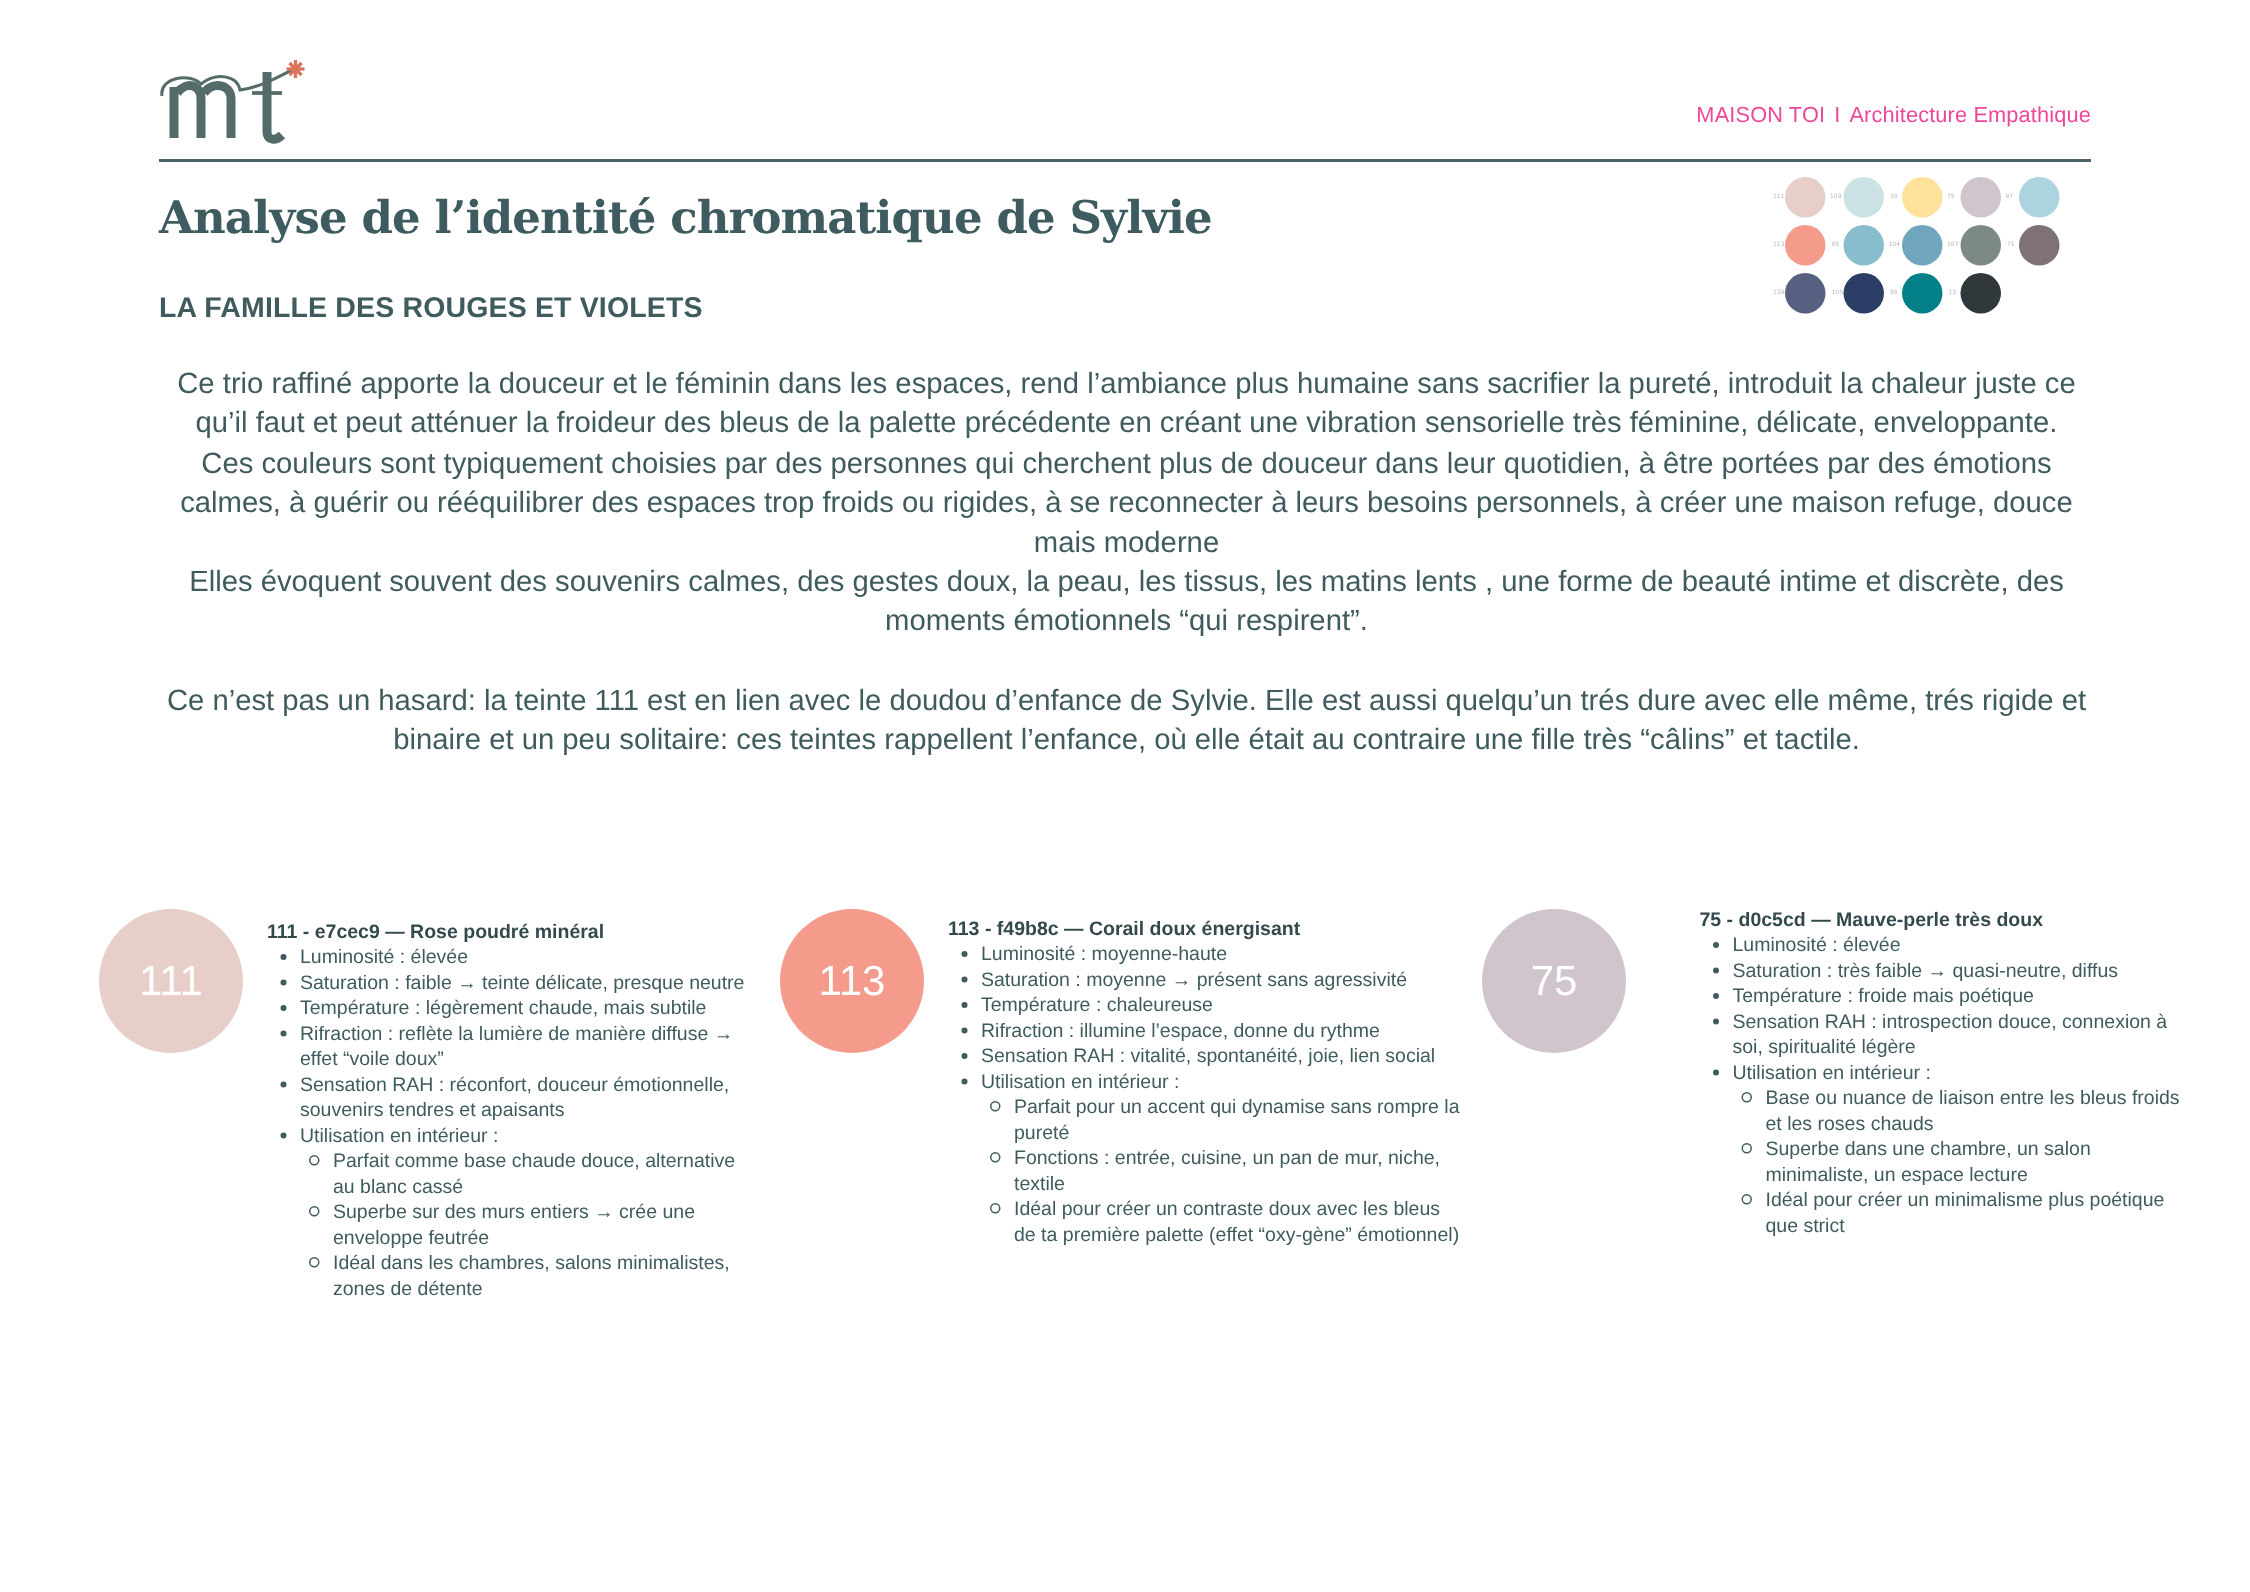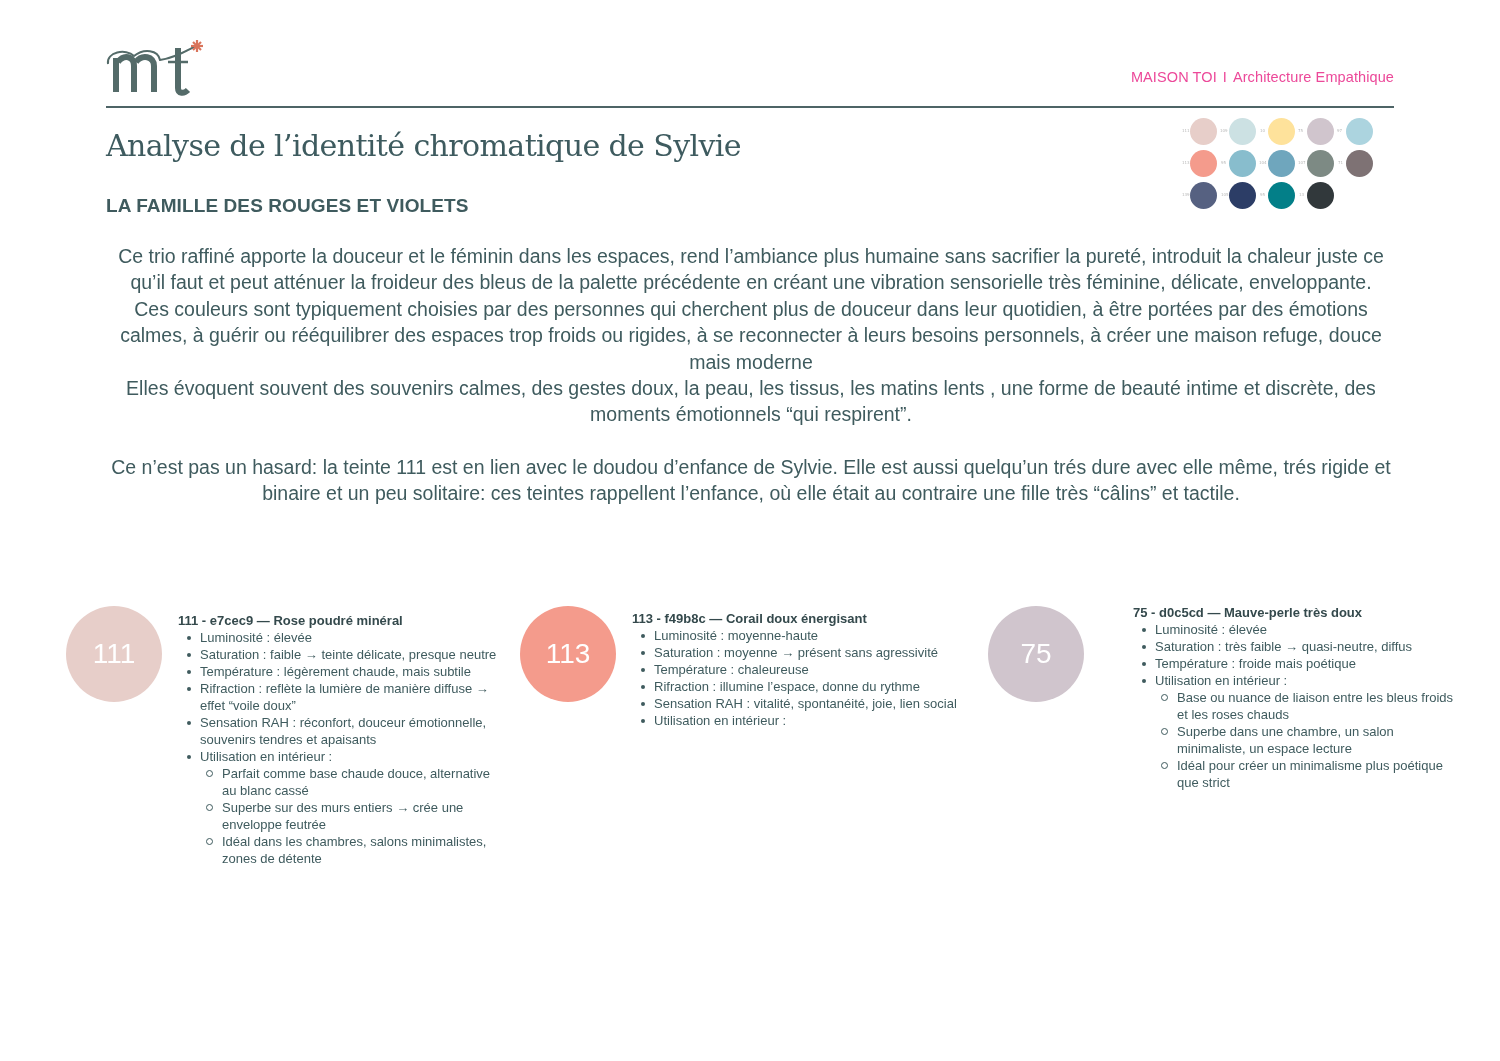--- a/index.html
+++ b/index.html
@@ -4,21 +4,21 @@
   <style>
     * { box-sizing: border-box; margin: 0; padding: 0; }
     html, body { width: 1500px; height: 1061px; background: #ffffff; overflow: hidden; }
     body { position: relative; font-family: "DejaVu Sans", sans-serif; color: #3f5b5e; }
 
     .logo { position: absolute; left: 104px; top: 38px; width: 110px; height: 60px; }
     .brand { position: absolute; right: 106px; top: 69px; font-size: 14.5px; color: #ec4899; letter-spacing: 0.1px; font-family: Liberation Sans, sans-serif; }
     .brand .sep { margin: 0 6px; }
     .rule { position: absolute; left: 106px; top: 106px; width: 1288px; height: 2px; background: #4d6466; }
 
-    .title { position: absolute; left: 106px; top: 128px; font-family: "DejaVu Serif", serif; font-weight: normal; font-size: 30px; color: #3e5b5f; letter-spacing: -0.6px; }
+    .title { position: absolute; left: 106px; top: 128px; font-family: "DejaVu Serif", serif; font-weight: bold; font-size: 30px; color: #3e5b5f; letter-spacing: -0.6px; }
     .subtitle { position: absolute; left: 106px; top: 195px; font-size: 19px; color: #3f5b5e; font-family: "Liberation Sans", sans-serif; letter-spacing: 0.1px; text-align: center; }
 
     .palette { position: absolute; left: 1180px; top: 116px; width: 200px; height: 100px; }
     .sw { position: absolute; width: 27px; height: 27px; border-radius: 50%; }
     .swl { position: absolute; font-size: 4px; color: #b8b8b8; }
 
     .intro { position: absolute; left: 106px; top: 243px; width: 1290px; font-family: "Liberation Sans", sans-serif; font-size: 19.5px; line-height: 26.4px; color: #3f5b5e; text-align: center; }
     .intro p { margin: 0; }
     .intro .gap { height: 26px; }
 
@@ -126,33 +126,39 @@
   <div class="circle" style="left: 520px; top: 606px; background: rgb(244, 155, 140);">113</div>
   <div class="detail" style="left:632px;top:610px;width:345px">
     <h3>113 - f49b8c — Corail doux énergisant</h3>
     <ul class="l1">
       <li>Luminosité : moyenne-haute</li>
       <li>Saturation : moyenne → présent sans agressivité</li>
       <li>Température : chaleureuse</li>
       <li>Rifraction : illumine l’espace, donne du rythme</li>
       <li>Sensation RAH : vitalité, spontanéité, joie, lien social</li>
       <li><span>Utilisation en intérieur :</span>
+        <ul class="l2">
+          <li>Parfait pour un accent qui dynamise sans rompre la pureté</li>
+          <li>Fonctions : entrée, cuisine, un pan de mur, niche, textile</li>
+          <li>Idéal pour créer un contraste doux avec les bleus de ta première palette (effet “oxy-gène” émotionnel)</li>
+        </ul>
       </li>
     </ul>
   </div>
 </div>
 
 <div class="card">
   <div class="circle" style="left: 988px; top: 606px; background: rgb(208, 197, 205);">75</div>
   <div class="detail" style="left:1133px;top:604px;width:330px">
     <h3>75 - d0c5cd — Mauve-perle très doux</h3>
     <ul class="l1">
       <li>Luminosité : élevée</li>
       <li>Saturation : très faible → quasi-neutre, diffus</li>
       <li>Température : froide mais poétique</li>
+      <li>Sensation RAH : introspection douce, connexion à soi, spiritualité légère</li>
       <li><span>Utilisation en intérieur :</span>
         <ul class="l2">
           <li>Base ou nuance de liaison entre les bleus froids et les roses chauds</li>
           <li>Superbe dans une chambre, un salon minimaliste, un espace lecture</li>
           <li>Idéal pour créer un minimalisme plus poétique que strict</li>
         </ul>
       </li>
     </ul>
   </div>
 </div>

